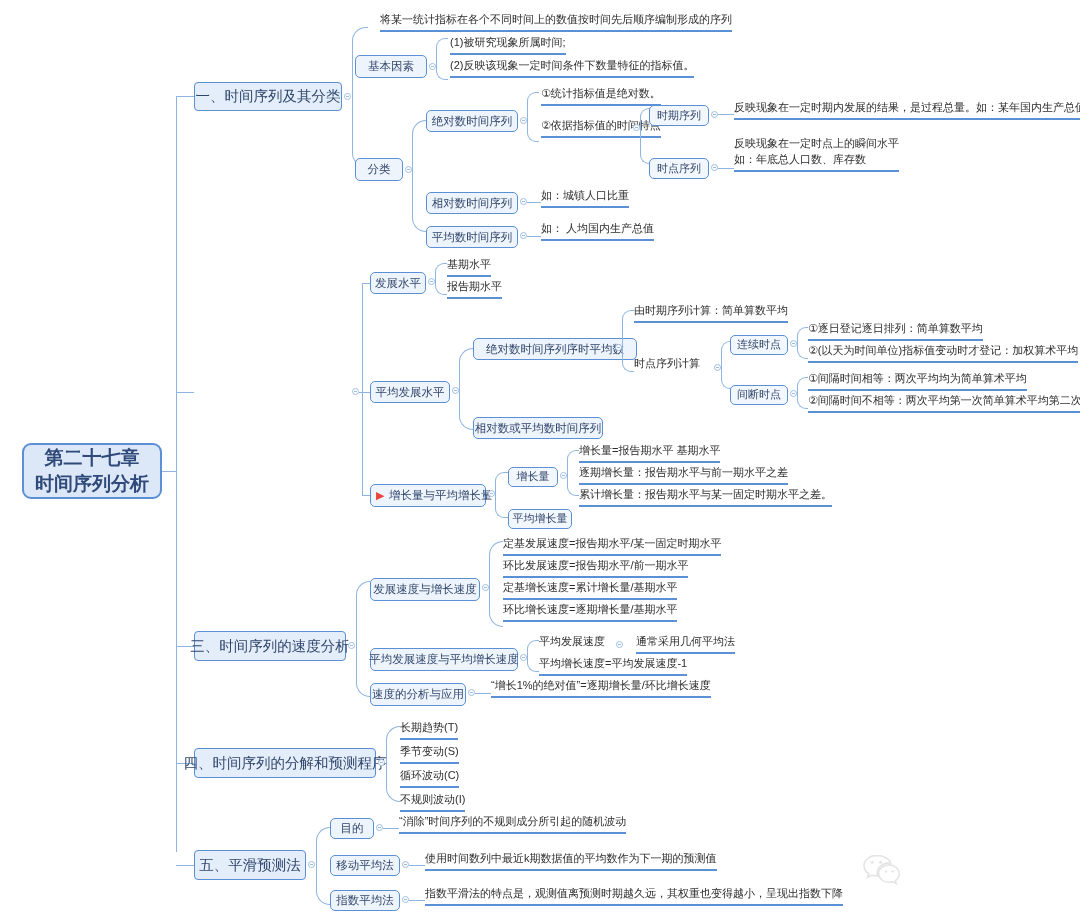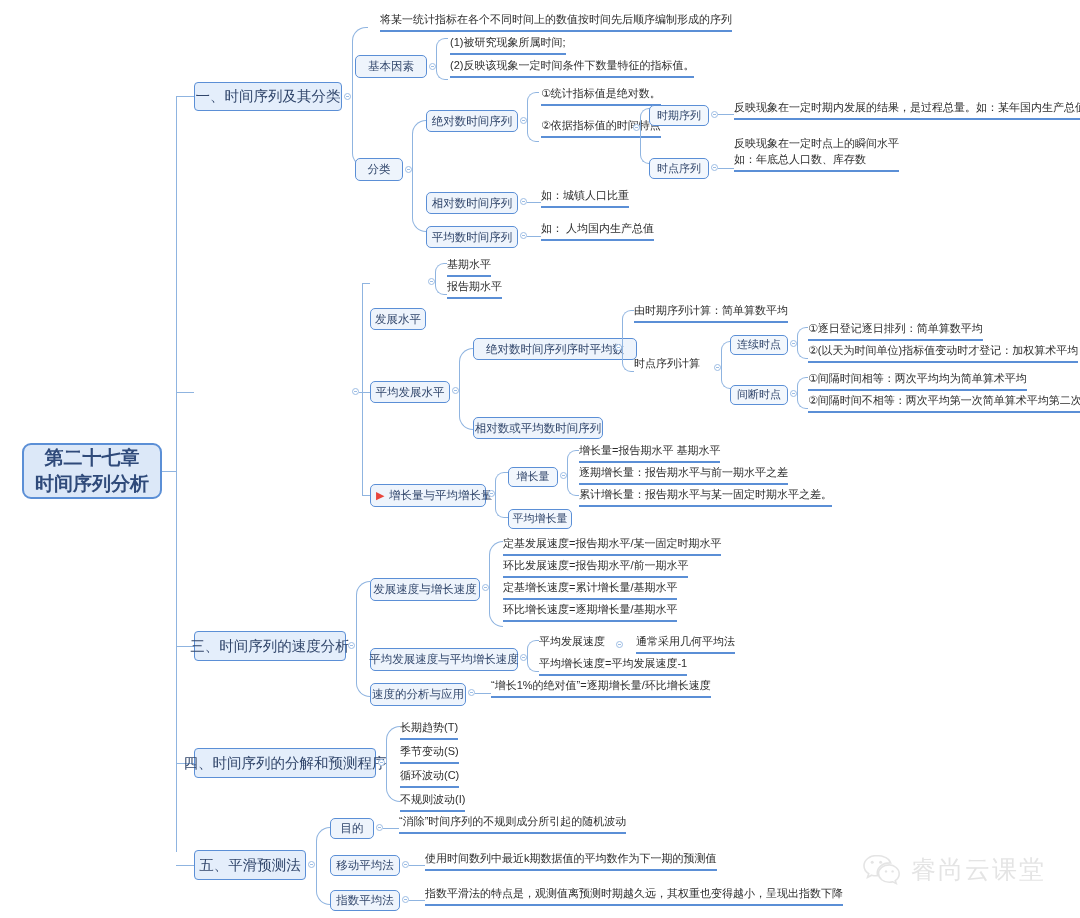--- a/index.html
+++ b/index.html
@@ -193,21 +193,21 @@
   <div class="node lvl2" style="left:426px; top:226px; width:92px; height:22px;">平均数时间序列</div>
   <div class="knob" style="left:520px; top:232px;"></div>
   <div class="hline" style="left:527px; top:236px; width:14px;"></div>
   <div class="leaf" style="left:541px; top:221px;">如： 人均国内生产总值</div>
 
   <div class="knob" style="left:352px; top:388px;"></div>
   <div class="vline" style="left:362px; top:283px; height:213px;"></div>
   <div class="hline" style="left:359px; top:392px; width:5px;"></div>
 
   <div class="hline" style="left:362px; top:283px; width:8px;"></div>
-  <div class="node lvl2" style="left:370px; top:272px; width:56px; height:22px;margin-top:36px;">发展水平</div>
+  <div class="node lvl2" style="left:370px; top:272px; width:56px; height:22px;">发展水平</div>
   <div class="knob" style="left:428px; top:278px;"></div>
   <div class="brk small" style="left:435px; top:263px; width:12px; height:32px;"></div>
   <div class="leaf" style="left:447px; top:257px;">基期水平</div>
   <div class="leaf" style="left:447px; top:279px;">报告期水平</div>
 
   <div class="hline" style="left:362px; top:392px; width:8px;"></div>
   <div class="node lvl2" style="left:370px; top:381px; width:80px; height:22px;">平均发展水平</div>
   <div class="knob" style="left:452px; top:387px;"></div>
   <div class="brk" style="left:459px; top:348px; width:14px; height:82px;"></div>
 
@@ -303,16 +303,15 @@
 
   <div id="watermark" style="left:862px; top:852px;">
     <svg width="40" height="34" viewBox="0 0 40 34">
       <path d="M14.5 3.5C7.6 3.5 2 8.1 2 13.7c0 3.2 1.8 6.1 4.7 8l-1.2 3.6 4.2-2.1c1.5.4 3.1.6 4.8.6.4 0 .8 0 1.2-.05-.3-.9-.45-1.8-.45-2.75 0-5.6 5.4-10.1 12.1-10.1.45 0 .9.02 1.3.07C27.6 6.6 21.7 3.5 14.5 3.5z" fill="none" stroke="#cfcfcf" stroke-width="1.6"></path>
       <circle cx="10.2" cy="10.2" r="1.5" fill="#cfcfcf"></circle>
       <circle cx="18.6" cy="10.2" r="1.5" fill="#cfcfcf"></circle>
       <path d="M27.2 12.9c-5.9 0-10.7 3.9-10.7 8.7 0 4.8 4.8 8.7 10.7 8.7 1.3 0 2.5-.2 3.6-.5l3.4 1.7-.95-2.9c2.4-1.6 3.95-4.1 3.95-6.9 0-4.8-4.8-8.8-10.0-8.8z" fill="none" stroke="#cfcfcf" stroke-width="1.6"></path>
       <circle cx="24.0" cy="19.4" r="1.2" fill="#cfcfcf"></circle>
       <circle cx="30.6" cy="19.4" r="1.2" fill="#cfcfcf"></circle>
     </svg>
-    <span class="wm-text">睿尚云课堂</span>
   </div>
 
 </div>
 
 </body></html>

